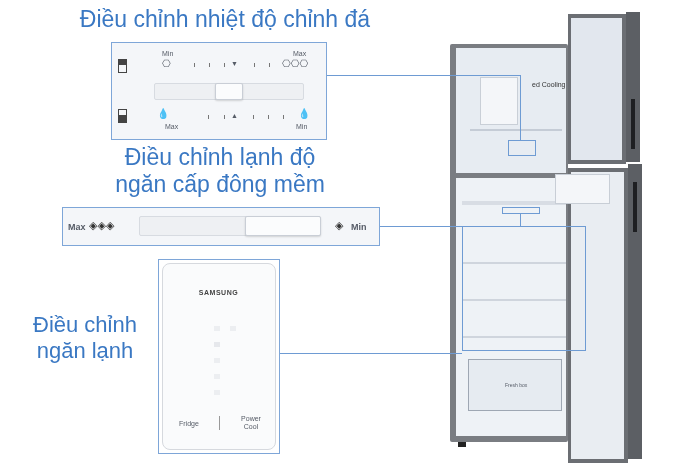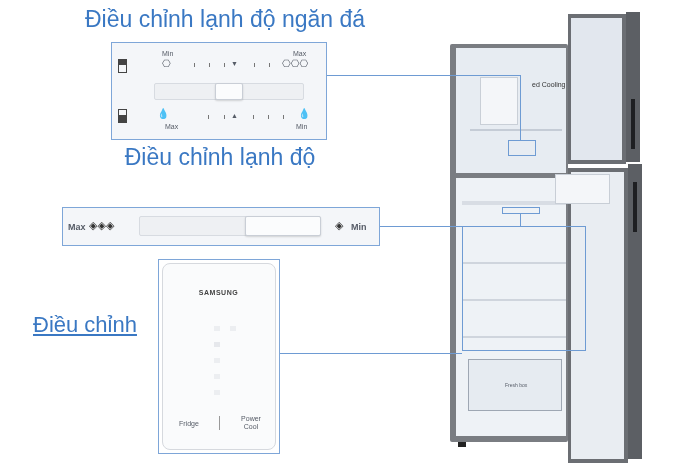--- a/index.html
+++ b/index.html
@@ -1,42 +1,44 @@
 <!DOCTYPE html>
 <html><head>
 <meta charset="utf-8">
 <style>
   * { box-sizing: border-box; margin: 0; padding: 0; }
   body { width: 700px; height: 467px; background: #ffffff; position: relative; overflow: hidden; font-family: "Liberation Sans", sans-serif; }
   .heading { position: absolute; color: #3a78c3; font-family: "Liberation Sans", sans-serif; text-align: center; line-height: 1.18; }
   .h1 { left: 60px; top: 6px; width: 330px; font-size: 23px; }
   .h2 { left: 90px; top: 144px; width: 260px; font-size: 23px; }
-  .h3 { left: 20px; top: 312px; width: 130px; font-size: 22px; text-decoration: underline; }
+  .h3 { left: 20px; top: 312px; width: 130px; font-size: 22px; }
   .panel { position: absolute; border: 1.5px solid #7ea6d8; background: #f4f6f9; }
   .p1 { left: 111px; top: 42px; width: 216px; height: 98px; }
   .p2 { left: 62px; top: 207px; width: 318px; height: 39px; }
   .p3 { left: 158px; top: 259px; width: 122px; height: 195px; background: #ffffff; }
   .line { position: absolute; background: #6e9bd3; }
   .small { position: absolute; font-size: 7px; color: #555b66; text-align: center; }
   .ico { position: absolute; font-size: 10px; color: #555b66; line-height: 1; }
   .tick { position: absolute; width: 1px; height: 4px; background: #777; }
   .slider { position: absolute; background: #eef0f3; border: 1px solid #d7dbe1; border-radius: 2px; }
   .knob { position: absolute; background: #fbfcfd; border: 1px solid #c9ced6; border-radius: 2px; box-shadow: 0 1px 2px rgba(0,0,0,0.15); }
   .indicator { position: absolute; width: 9px; height: 14px; border: 1.2px solid #444; }
   .fridge { position: absolute; }
 </style>
 </head>
 <body>
 
-<div class="heading h1">Điều chỉnh lạnh độ ngăn đá</div>
+<div class="heading h1">Điều chỉnh nhiệt độ chỉnh đá</div>
 <div class="heading h2">
   <div>Điều chỉnh lạnh độ</div>
+  <div>ngăn cấp đông mềm</div>
 </div>
 <div class="heading h3">
   <div>Điều chỉnh</div>
+  <div>ngăn lạnh</div>
 </div>
 
 <div class="panel p1">
   <div class="indicator" style="left:6px; top:16px; border-top-width:6px;"></div>
   <div class="small" style="left:50px; top:7px;">Min</div>
   <div class="ico" style="left:50px; top:16px;">⎔</div>
   <div class="tick" style="left:82px; top:20px;"></div>
   <div class="tick" style="left:97px; top:20px;"></div>
   <div class="tick" style="left:112px; top:20px;"></div>
   <div class="ico" style="left:119px; top:17px; font-size:7px;">▼</div>

